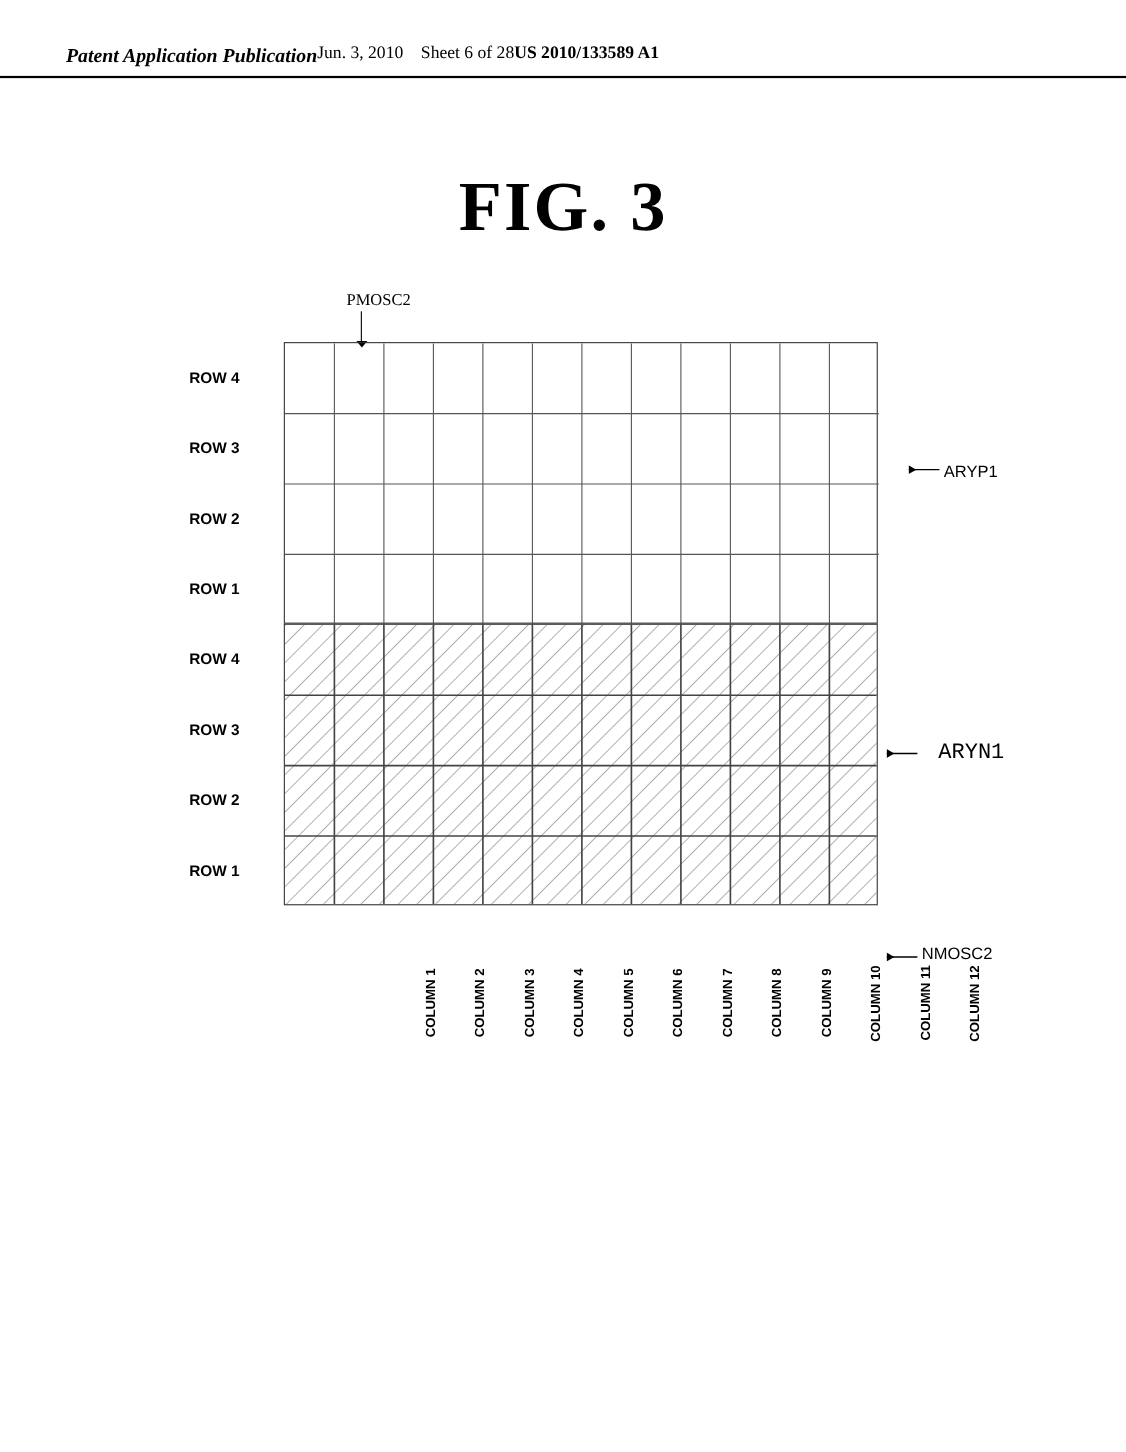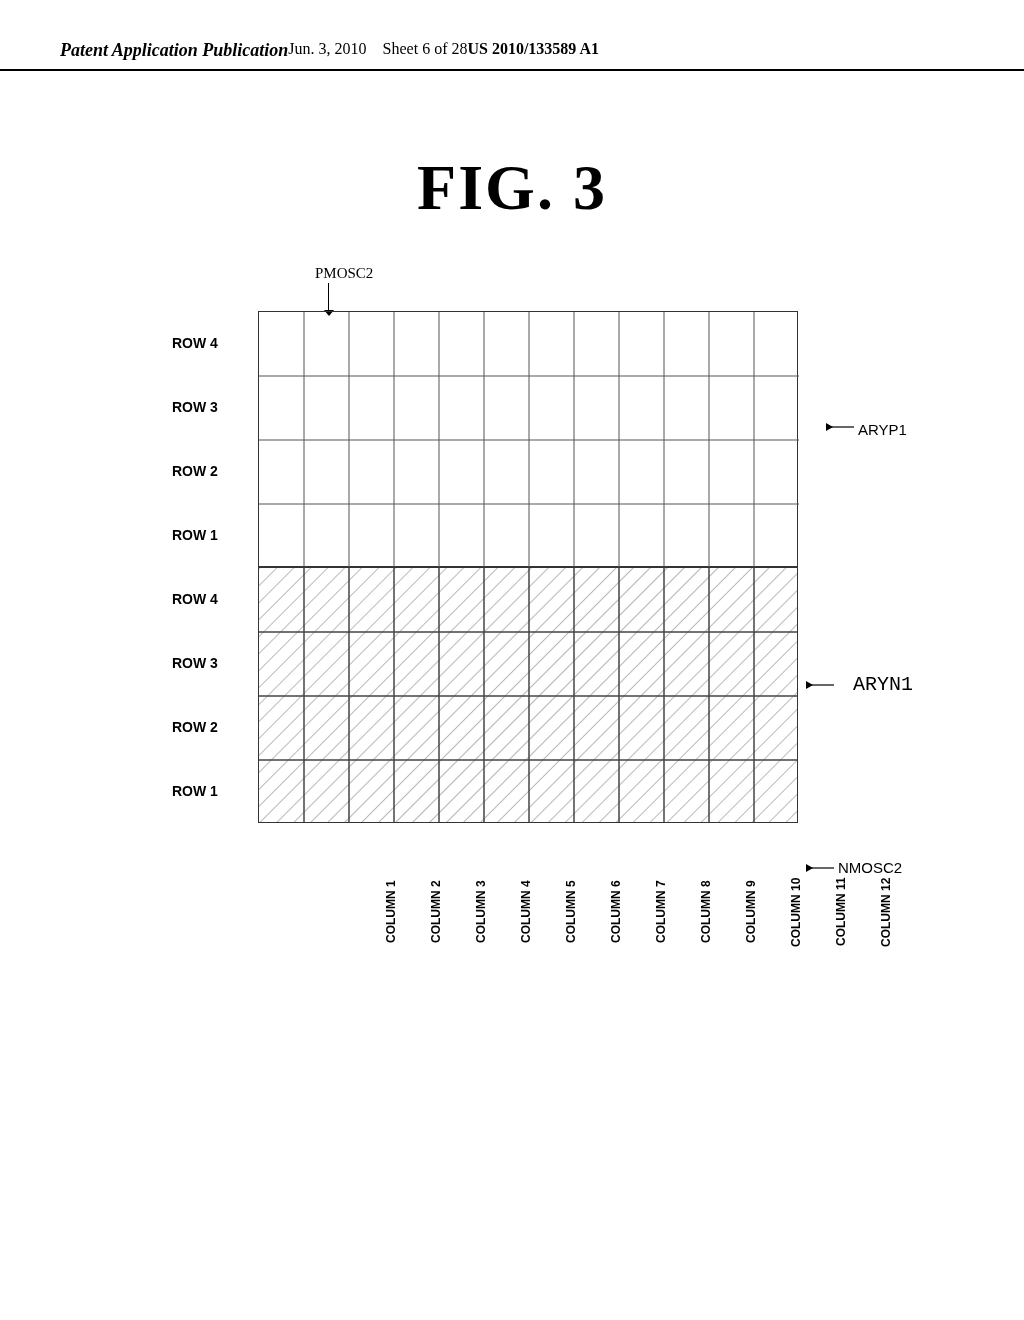--- a/index.html
+++ b/index.html
@@ -269,21 +269,21 @@
     </div>
 
     <div style="position:absolute; top:362px; left:548px; display:flex; align-items:center; white-space:nowrap;">
       <svg width="30" height="12" style="display:inline-block; vertical-align:middle;">
         <line x1="0" y1="6" x2="28" y2="6" stroke="#000" stroke-width="1.2"></line>
         <polygon points="0,2 0,10 7,6" fill="#000"></polygon>
       </svg>
       <span style="font-size:20px; font-family:Liberation Mono, monospace; margin-left:17px;">ARYN1</span>
     </div>
 
-    <div style="position:absolute; top:548px; left:548px; display:flex; align-items:center; white-space:nowrap;">
+    <div style="position:absolute; top:548px; left:548px; display:flex; align-items:flex-end; white-space:nowrap;">
       <svg width="30" height="12" style="display:inline-block; vertical-align:middle;">
         <line x1="0" y1="6" x2="28" y2="6" stroke="#000" stroke-width="1.2"></line>
         <polygon points="0,2 0,10 7,6" fill="#000"></polygon>
       </svg>
       <span style="font-size:15px; font-family:Arial,sans-serif; margin-left:2px;">NMOSC2</span>
     </div>
 
   </div>
 
 </div>

